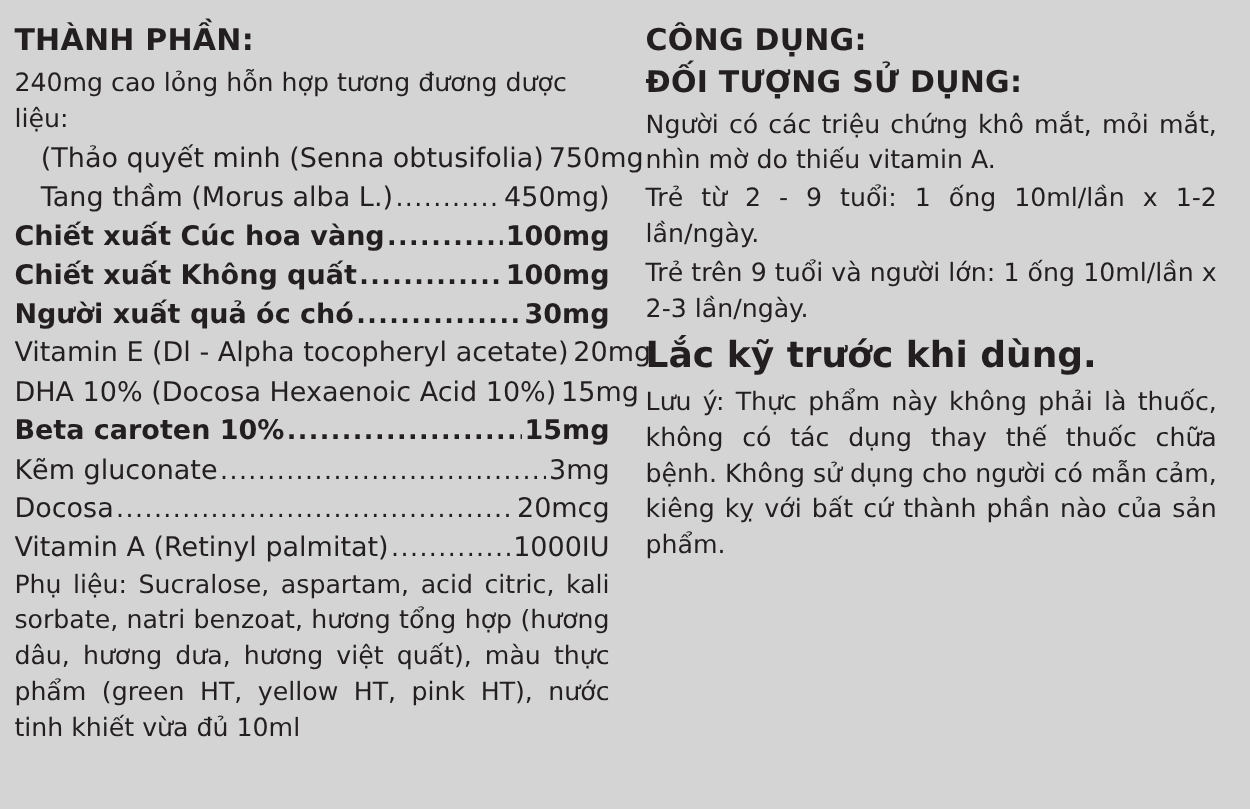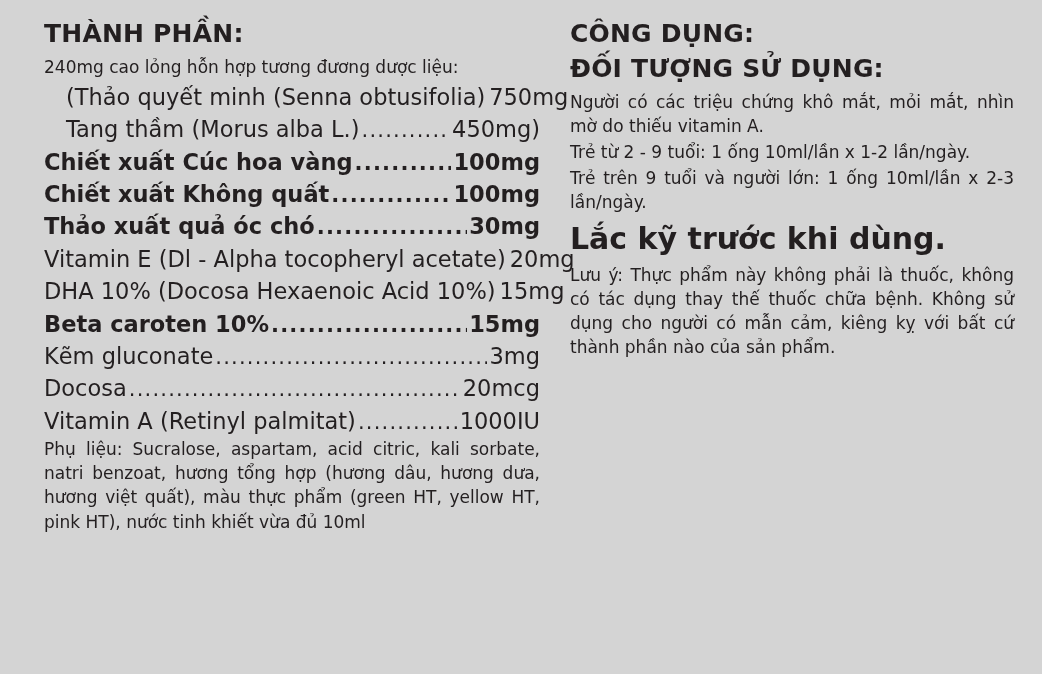--- a/index.html
+++ b/index.html
@@ -11,21 +11,21 @@
     height: 674px;
     background: #d4d4d4;
     font-family: "DejaVu Sans", "Liberation Sans", sans-serif;
     color: #231f20;
     overflow: hidden;
   }
   .page {
     width: 1042px;
     height: 674px;
     box-sizing: border-box;
-    padding: 20px 28px 10px 44px;
+    padding: 20px 28px 10px 12px;
     display: flex;
     gap: 30px;
   }
   .col {
     box-sizing: border-box;
   }
   .col-left {
     width: 496px;
   }
   .col-right {
@@ -38,21 +38,21 @@
     letter-spacing: 0.2px;
     line-height: 1.15;
   }
   .col-right h2.section-title {
     margin-top: 0;
   }
   .col-right .block + .block h2.section-title {
     margin-top: 4px;
   }
   p.body-text {
-    font-size: 17px;
+    font-size: 21px;
     line-height: 1.42;
     margin: 0 0 2px 0;
     text-align: justify;
     text-justify: inter-word;
   }
   p.body-text.nojustify {
     text-align: left;
   }
   .ing-list {
     margin: 0;
@@ -117,21 +117,21 @@
         <span class="name">Chiết xuất Cúc hoa vàng</span>
         <span class="dots">...................</span>
         <span class="amt">100mg</span>
       </li>
       <li class="bold">
         <span class="name">Chiết xuất Không quất</span>
         <span class="dots">.........................</span>
         <span class="amt">100mg</span>
       </li>
       <li class="bold">
-        <span class="name">Thảo xuất quả óc chó</span>
+        <span class="name">Người xuất quả óc chó</span>
         <span class="dots">........................</span>
         <span class="amt">30mg</span>
       </li>
       <li>
         <span class="name">Vitamin E (Dl - Alpha tocopheryl acetate)</span>
         <span class="dots">..</span>
         <span class="amt">20mg</span>
       </li>
       <li>
         <span class="name">DHA 10% (Docosa Hexaenoic Acid 10%)</span>

